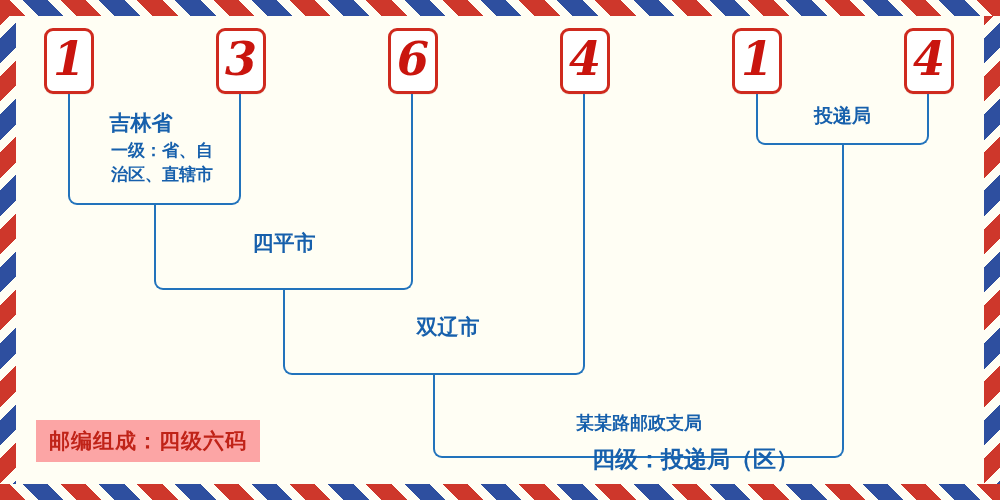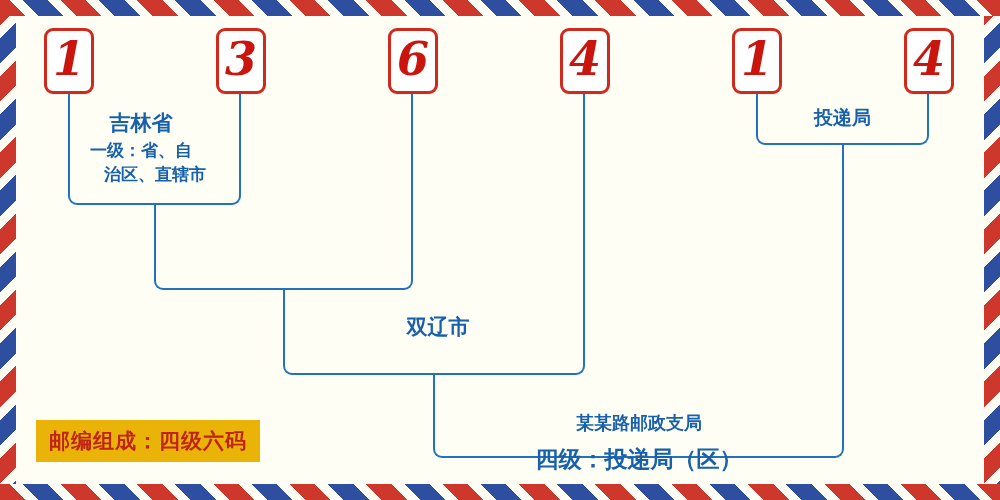--- a/index.html
+++ b/index.html
@@ -52,34 +52,34 @@
   .b4 { left:433px; top:375px; width:411px; height:83px;  }
   .b5 { left:756px; top:94px;  width:173px; height:51px;  }
   .vline { position:absolute; width:2px; background:#2273BC; }
   .e2 { left:411px; top:94px;  height:113px; }
   .e3 { left:583px; top:94px;  height:198px; }
   .e4 { left:842px; top:143px; height:234px; }
 
   
   .label-group { position:absolute; text-align:center; color:#1760AC; }
   .lvl-name { font-weight:bold; font-size:21px; line-height:1.25; }
-  .lvl-desc { font-weight:bold; font-size:17px; line-height:1.4; margin-top:3px; }
+  .lvl-desc { font-weight:bold; font-size:17px; line-height:1.4; margin-top:3px;text-align:right; }
   .lg1 { left:69px;  top:110px; width:144px; }
   .lg2 { left:164px; top:230px; width:240px; }
-  .lg3 { left:298px; top:314px; width:280px; }
+  .lg3 { left:308px; top:314px; width:280px; }
   .lg4 { left:479px; top:412px; width:320px;font-family:Liberation Serif, serif; }
   .lg4 .lvl-name { font-size:18px; }
   .lg4 .lvl-desc { margin-top:9px; font-size:23px; }
-  .lg5 { left:756px; top:106px; width:173px; }
+  .lg5 { left:756px; top:106px; width:173px;font-family:Liberation Mono, monospace; }
   .lg5 .lvl-name { font-size:19px; }
 
   
   .footer-badge {
     position:absolute; left:36px; top:420px;
-    background:#eab308; padding:7px 13px;
+    background:#fca5a5; padding:7px 13px;
     font-size:21px; font-weight:bold; color:#C02318;
     letter-spacing:1px;
   }
 </style>
 </head>
 <body>
 
 <div class="canvas">
 
   <div class="strip v left"></div>
@@ -119,20 +119,21 @@
     <div class="lvl-name">吉林省</div>
     <div class="lvl-desc">一级：省、自</div>
     <div class="lvl-desc" style="margin-top:0;margin-left:28px;">治区、直辖市</div>
   </div>
 
   <div class="label-group lg5">
     <div class="lvl-name">投递局</div>
   </div>
 
   <div class="label-group lg2">
+    <div class="lvl-name">四平市</div>
   </div>
 
   <div class="label-group lg3">
     <div class="lvl-name">双辽市</div>
   </div>
 
   <div class="label-group lg4">
     <div class="lvl-name">某某路邮政支局</div>
     <div class="lvl-desc">四级：投递局（区）</div>
   </div>

